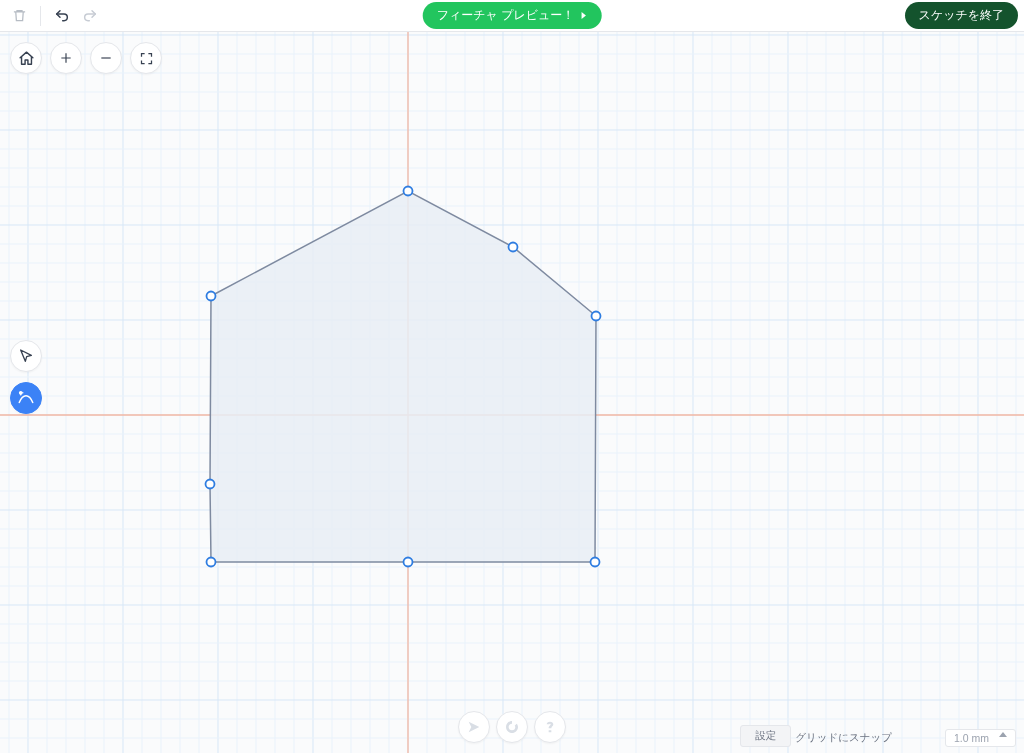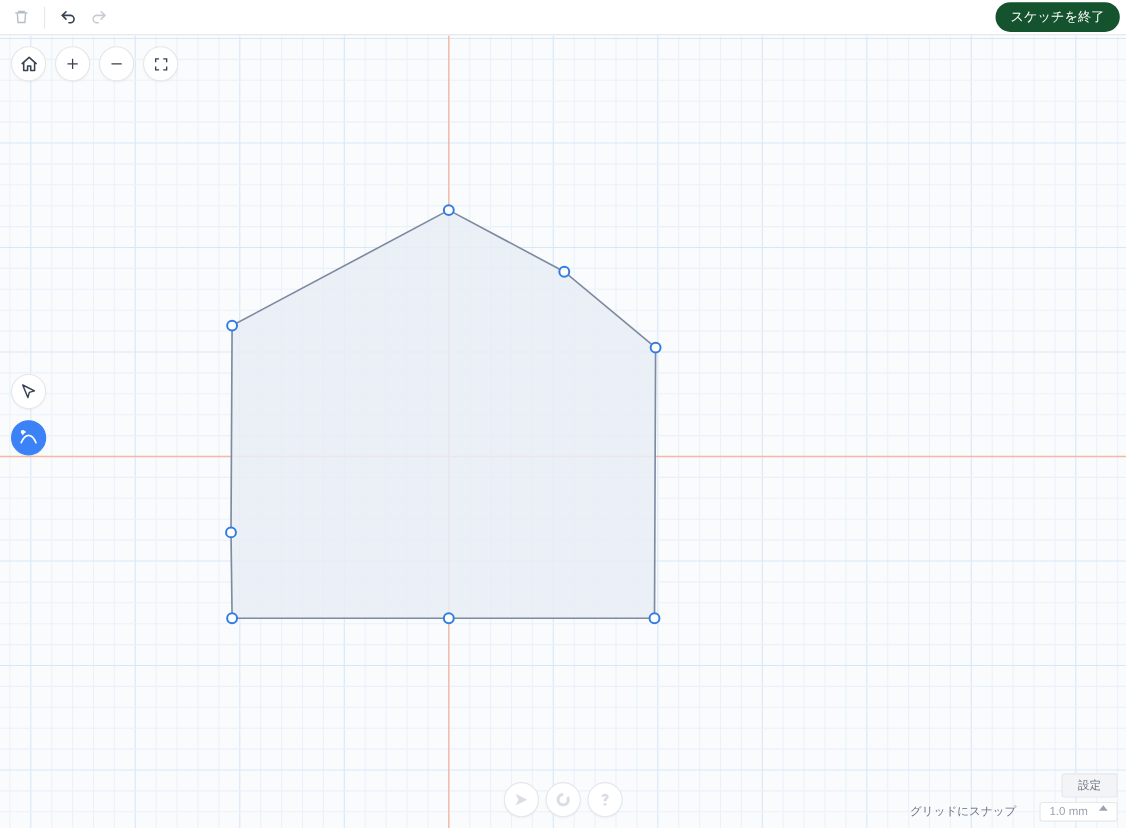--- a/index.html
+++ b/index.html
@@ -56,30 +56,30 @@
   
   .bottom-tools {
     position: absolute; bottom: 10px; left: 50%; transform: translateX(-50%);
     display: flex; gap: 6px; z-index: 30;
   }
   .bottom-tools .round-btn { color: #cbd5e1; }
 
   
   .bottom-right {
     position: absolute; bottom: 6px; right: 8px; z-index: 30;
-    display: flex; flex-direction: column; align-items: flex-end; gap: 4px;
+    display: flex; flex-direction: row; align-items: flex-end; gap: 4px;
   }
   .settings-btn {
     background: #f3f4f6; border: 1px solid #e5e7eb; font-size: 10.5px; color: #6b7280;
     padding: 3px 14px; border-radius: 3px; cursor: pointer;
   }
   .snap-row { display: flex; align-items: center; gap: 21px; font-size: 10.5px; color: #6b7280; }
   .snap-box {
     border: 1px solid #e5e7eb; background: #fff; padding: 2px 8px; border-radius: 3px;
-    display: flex; align-items: flex-start; gap: 10px; color: #9ca3af; cursor: pointer;
+    display: flex; align-items: flex-start; gap: 10px; color: #9ca3af; cursor: pointer; margin-left: 32px;
   }
   .tri-up { width:0; height:0; border-left:4px solid transparent; border-right:4px solid transparent; border-bottom:5px solid #9ca3af; }
 
   svg { display: block; }
 </style>
 </head>
 <body>
 
 <div class="topbar">
   <div class="tb-group">
@@ -96,20 +96,26 @@
         </svg>
     </div>
     <div class="tb-btn" title="やり直し">
       <svg width="16" height="16" viewBox="0 0 24 24" fill="none" stroke="#c7ccd4" stroke-width="2.2" stroke-linecap="round" stroke-linejoin="round">
           <path d="M15 14l5-5-5-5"></path>
           <path d="M20 9H9a5 5 0 0 0 0 10h2"></path>
         </svg>
     </div>
   </div>
 
+  <div class="center-pill">
+    <span>フィーチャ プレビュー！</span>
+    <svg width="7" height="9" viewBox="0 0 8 10">
+        <path d="M1 1l5 4-5 4z" fill="#fff"></path>
+      </svg>
+  </div>
 
   <div class="right-pill">
     <span>スケッチを終了</span>
   </div>
 </div>
 
 <div class="canvas-wrap">
   <svg class="canvas-svg" id="canvas-svg" viewBox="0 0 1024 721" preserveAspectRatio="none">
     <g id="grid-layer">
         <line x1="9" x2="9" y1="0" y2="721" stroke="#e9f2fb" stroke-width="1"></line>

